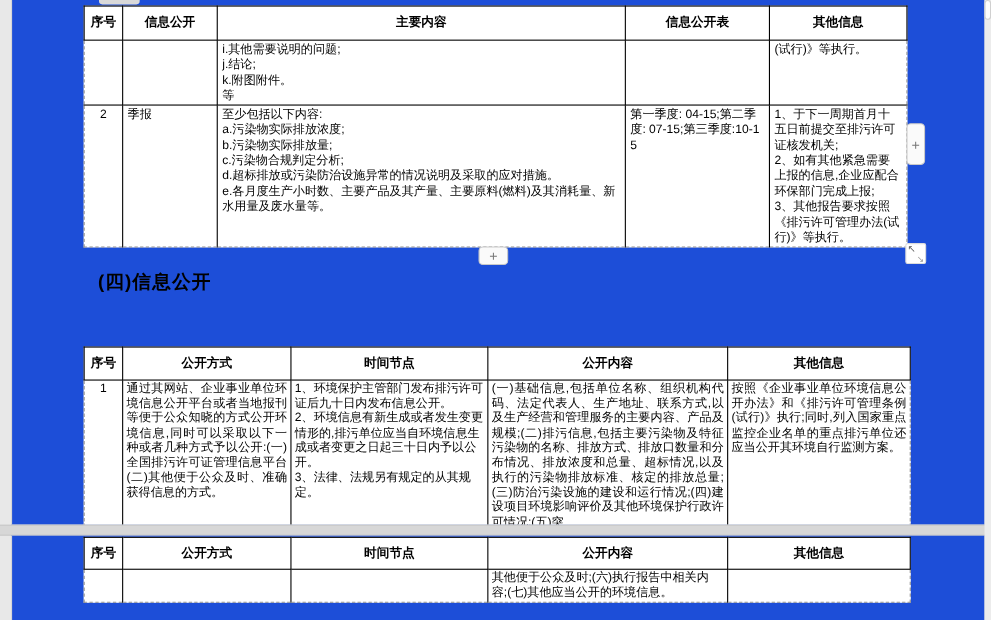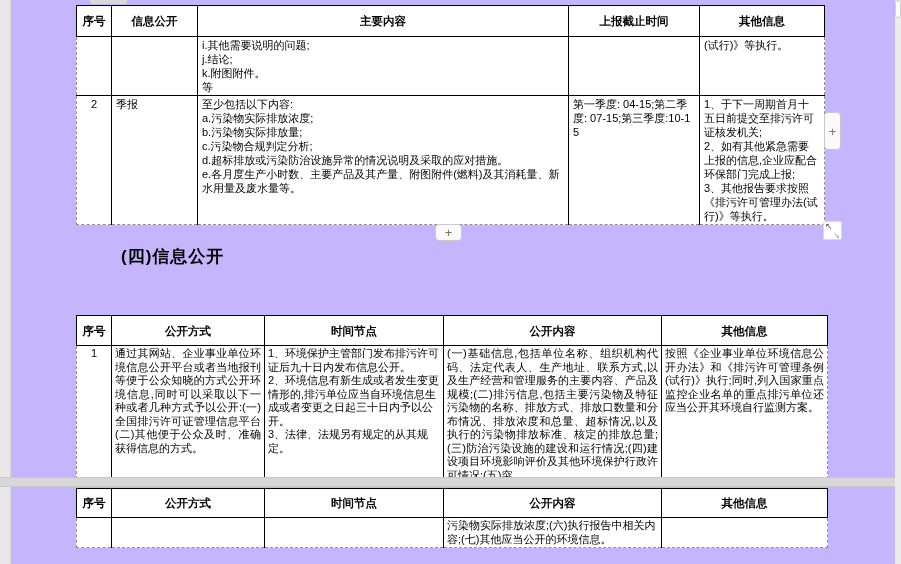--- a/index.html
+++ b/index.html
@@ -7,21 +7,21 @@
   body {
     font-family: "Liberation Sans", "DejaVu Sans", sans-serif;
     background: #e8e8e8;
     color: #000;
     position: relative;
   }
   .page {
     position: absolute;
     left: 10px;
     width: 886px;
-    background: #c4b5fd;
+    background: #1d4ed8;
     border-left: 1px solid #d6d6d6;
     border-right: 1px solid #cfcfcf;
     overflow: hidden;
   }
   .page1 { top: 0; height: 477px; }
   .page2 { top: 487px; height: 77px; }
   .gap-band {
     position: absolute; left: 0; top: 477px; width: 901px; height: 10px;
     background: #d7d7d7;
     border-top: 1px solid #c9c9c9; border-bottom: 1px solid #c9c9c9;
@@ -68,21 +68,20 @@
   .just { text-align: justify; }
   .vmid { vertical-align: middle; }
   .ctr  { text-align: center; }
   .t1 { left: 65px; top: 5px; width: 748px; }
   .t16 { left: 65px; top: 315px; width: 751px; }
   .t3 { left: 65px; top: 1px; width: 751px; }
   .section-heading {
     position: absolute; left: 78px; top: 245px;
     font-size: 17px; font-weight: bold; letter-spacing: 1px;
     white-space: pre;
-    margin-left: 32px;
   }
   .table-caption {
     position: absolute; left: 65px; top: 292px; width: 751px;
     text-align: center; font-size: 12.5px; font-weight: bold;
     white-space: pre;
   }
   .plus-btn {
     position: absolute;
     background: #fafafa; border: 1px solid #c9c9c9; border-radius: 4px;
     color: #777; font-size: 13px; line-height: 1;
@@ -118,21 +117,21 @@
           <col style="width:86px">
           <col style="width:371px">
           <col style="width:131px">
           <col style="width:125px">
       </colgroup>
       <thead>
         <tr style="height:31px">
           <th>序号</th>
           <th>信息公开</th>
           <th>主要内容</th>
-          <th>上报截止时间</th>
+          <th>信息公开表</th>
           <th>其他信息</th>
         </tr>
       </thead>
       <tbody>
         <tr class="cont" style="height:43px">
           <td></td>
           <td></td>
           <td class="pre">i.其他需要说明的问题;
 j.结论;
 k.附图附件。
@@ -141,21 +140,21 @@
           <td class="pre">(试行)》等执行。</td>
         </tr>
         <tr class="cont lastrow" style="height:128px">
           <td class="ctr">2</td>
           <td>季报</td>
           <td class="pre">至少包括以下内容:
 a.污染物实际排放浓度;
 b.污染物实际排放量;
 c.污染物合规判定分析;
 d.超标排放或污染防治设施异常的情况说明及采取的应对措施。
-e.各月度生产小时数、主要产品及其产量、附图附件(燃料)及其消耗量、新水用量及废水量等。</td>
+e.各月度生产小时数、主要产品及其产量、主要原料(燃料)及其消耗量、新水用量及废水量等。</td>
           <td>第一季度: 04-15;第二季度: 07-15;第三季度:10-15</td>
           <td class="pre">1、于下一周期首月十五日前提交至排污许可证核发机关;
 2、如有其他紧急需要上报的信息,企业应配合环保部门完成上报;
 3、其他报告要求按照《排污许可管理办法(试行)》等执行。</td>
         </tr>
       </tbody>
     </table>
 
     <div class="plus-btn plus-row">
       <span>+</span>
@@ -222,21 +221,21 @@
           <th>时间节点</th>
           <th>公开内容</th>
           <th>其他信息</th>
         </tr>
       </thead>
       <tbody>
         <tr class="cont lastrow" style="height:28px">
           <td></td>
           <td></td>
           <td></td>
-          <td>污染物实际排放浓度;(六)执行报告中相关内容;(七)其他应当公开的环境信息。</td>
+          <td>其他便于公众及时;(六)执行报告中相关内容;(七)其他应当公开的环境信息。</td>
           <td></td>
         </tr>
       </tbody>
     </table>
   </div>
 
   <div class="artifact"></div>
 
   <div class="scroll-track">
     <div class="scroll-thumb"></div>

